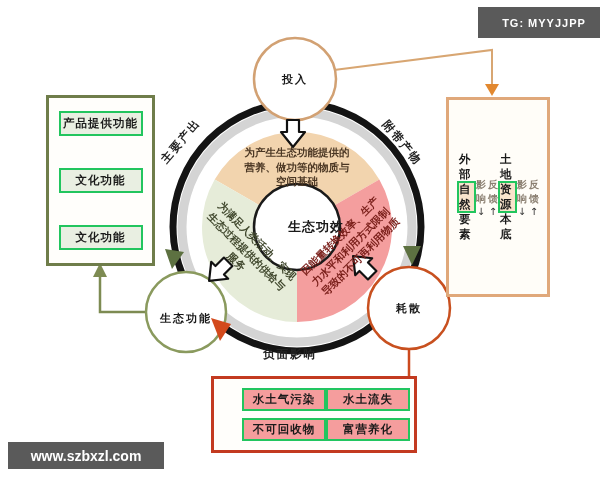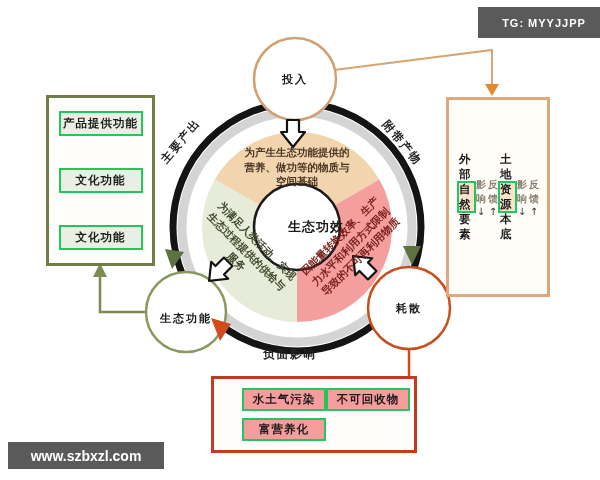--- a/index.html
+++ b/index.html
@@ -120,20 +120,21 @@
     </div>
     <div class="panel-item">土地资源本底</div>
     <div class="gap-row">
       <span><span>影响</span><span class="arrow-glyph">↓</span></span>
       <span><span>反馈</span><span class="arrow-glyph">↑</span></span>
     </div>
   </div>
 
   <div class="panel bottom-panel">
     <div class="panel-item">水土气污染</div>
+    <div class="panel-item">水土流失</div>
     <div class="panel-item">不可回收物</div>
     <div class="panel-item">富营养化</div>
   </div>
 
   <div class="badge tg-badge">TG: MYYJJPP</div>
   <div class="badge watermark">www.szbxzl.com</div>
 
 </div>
 
 </body></html>

